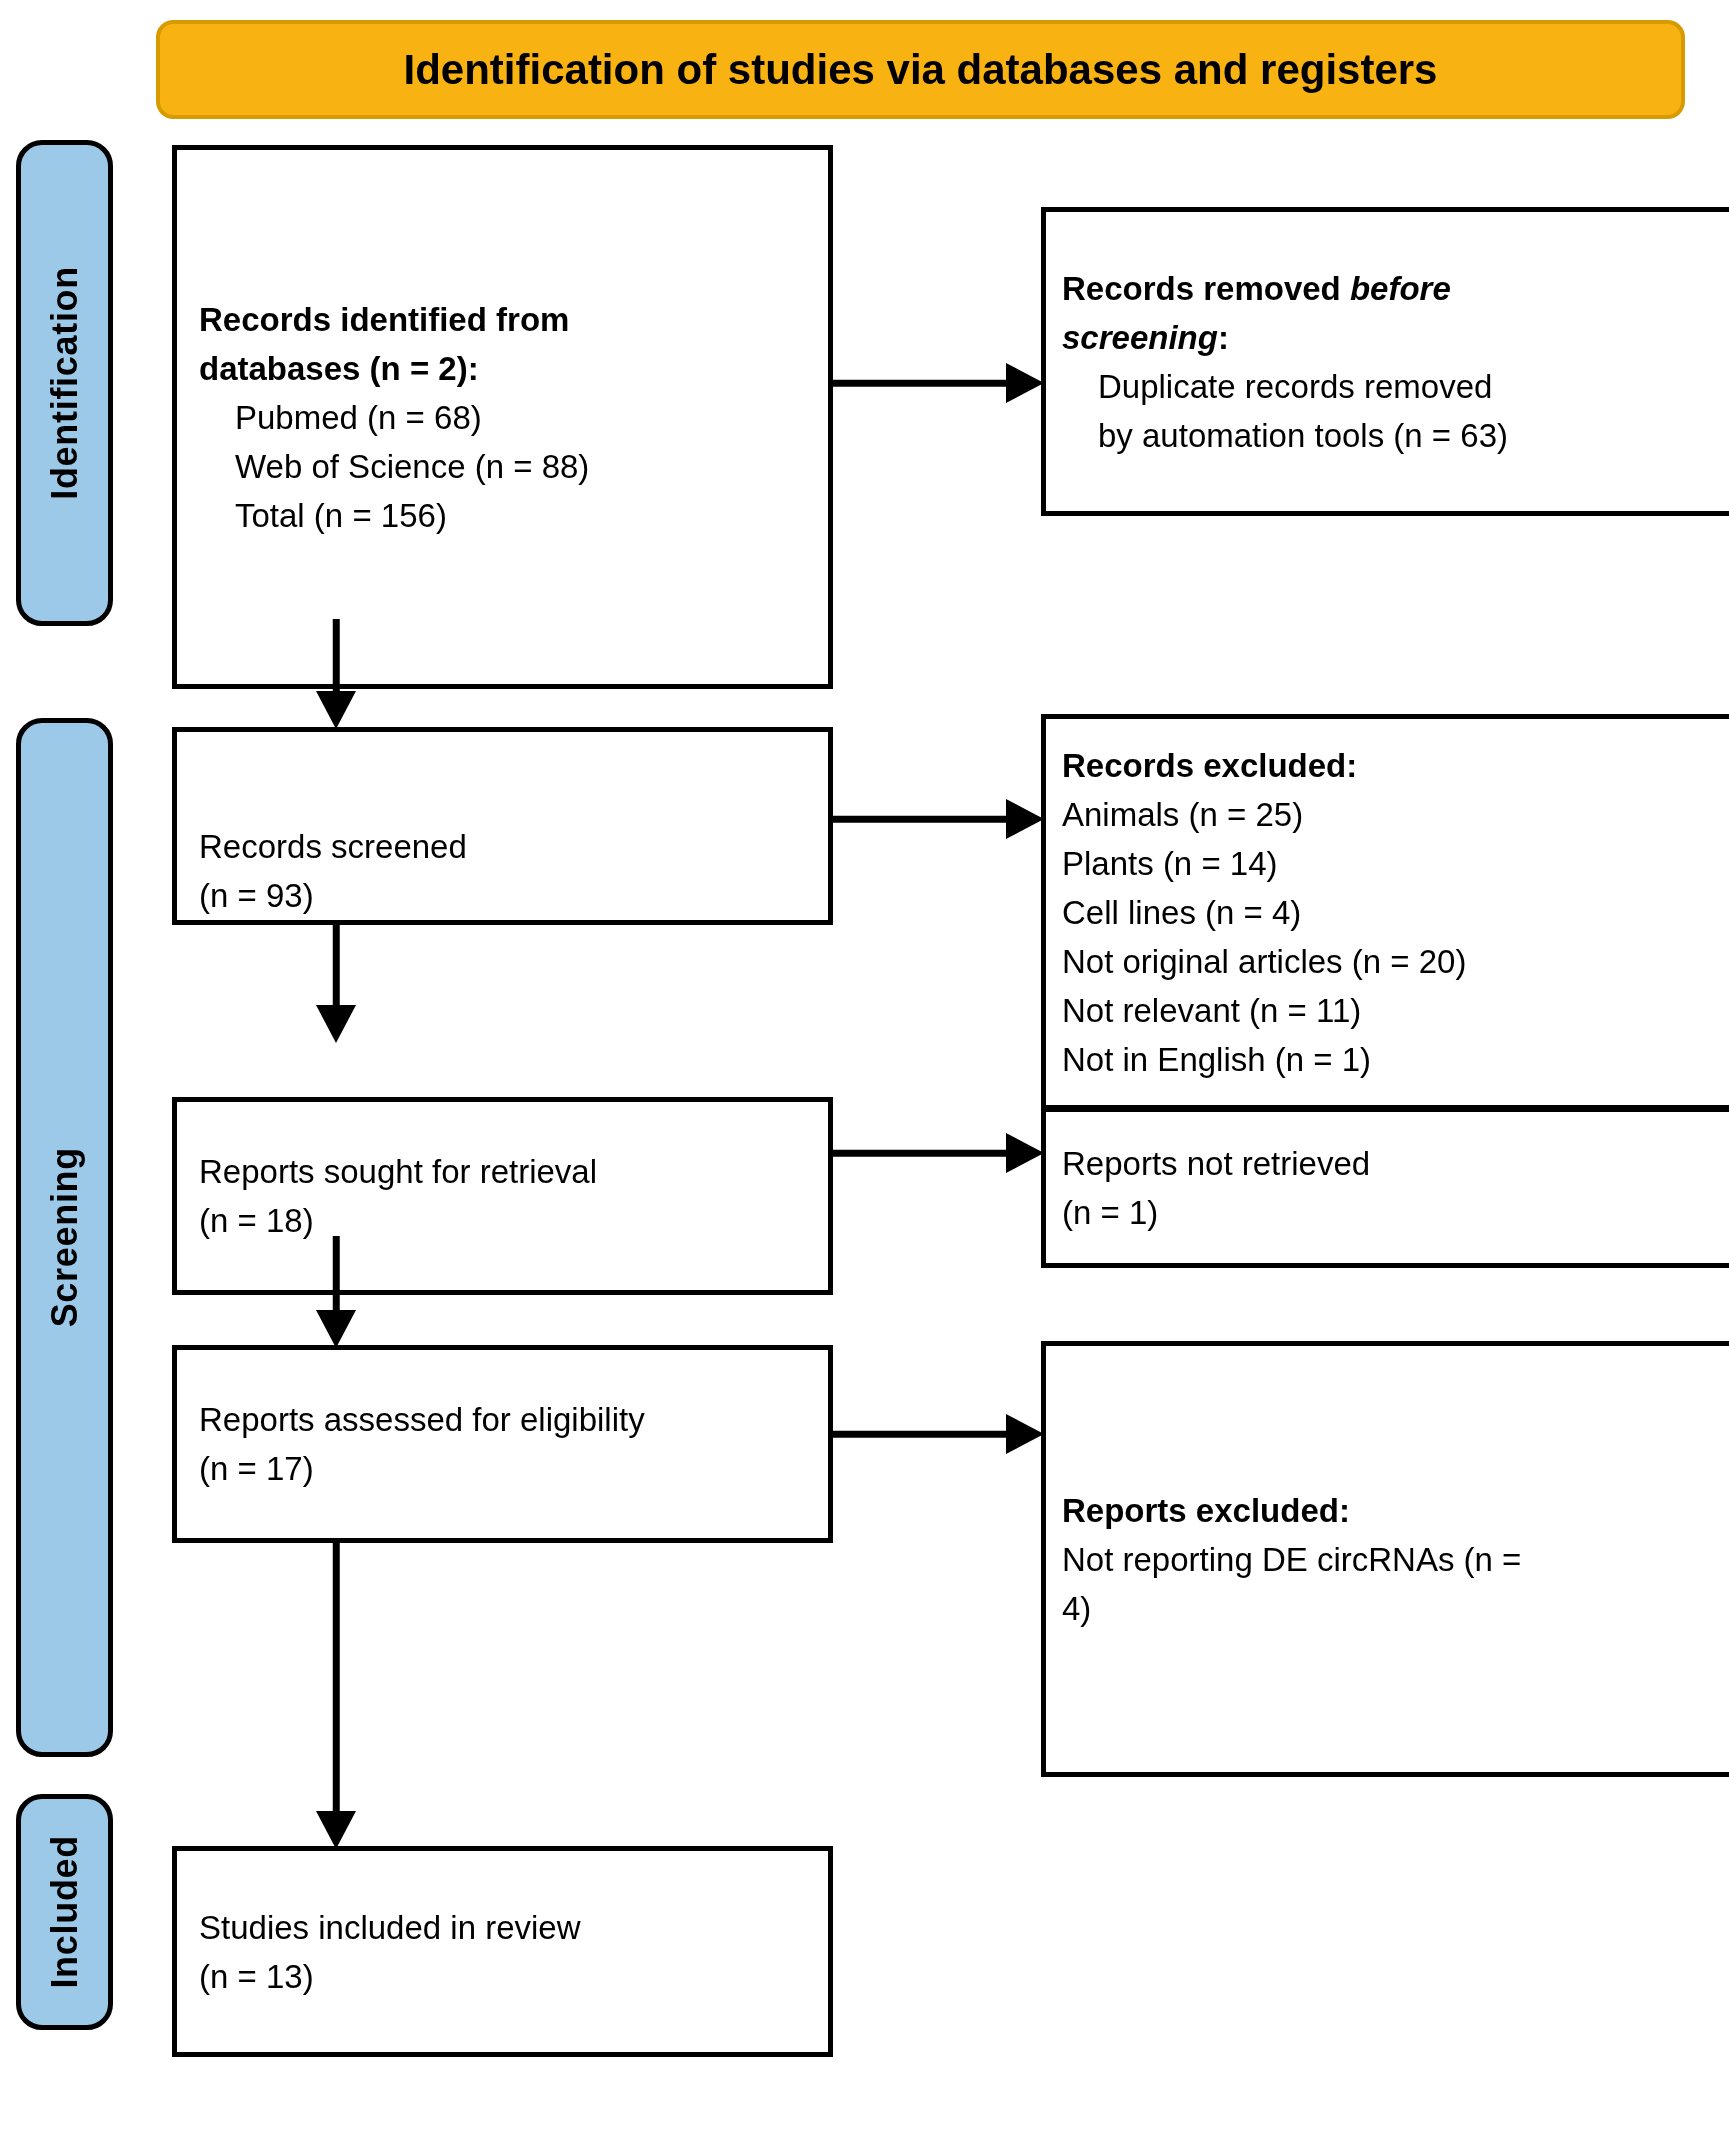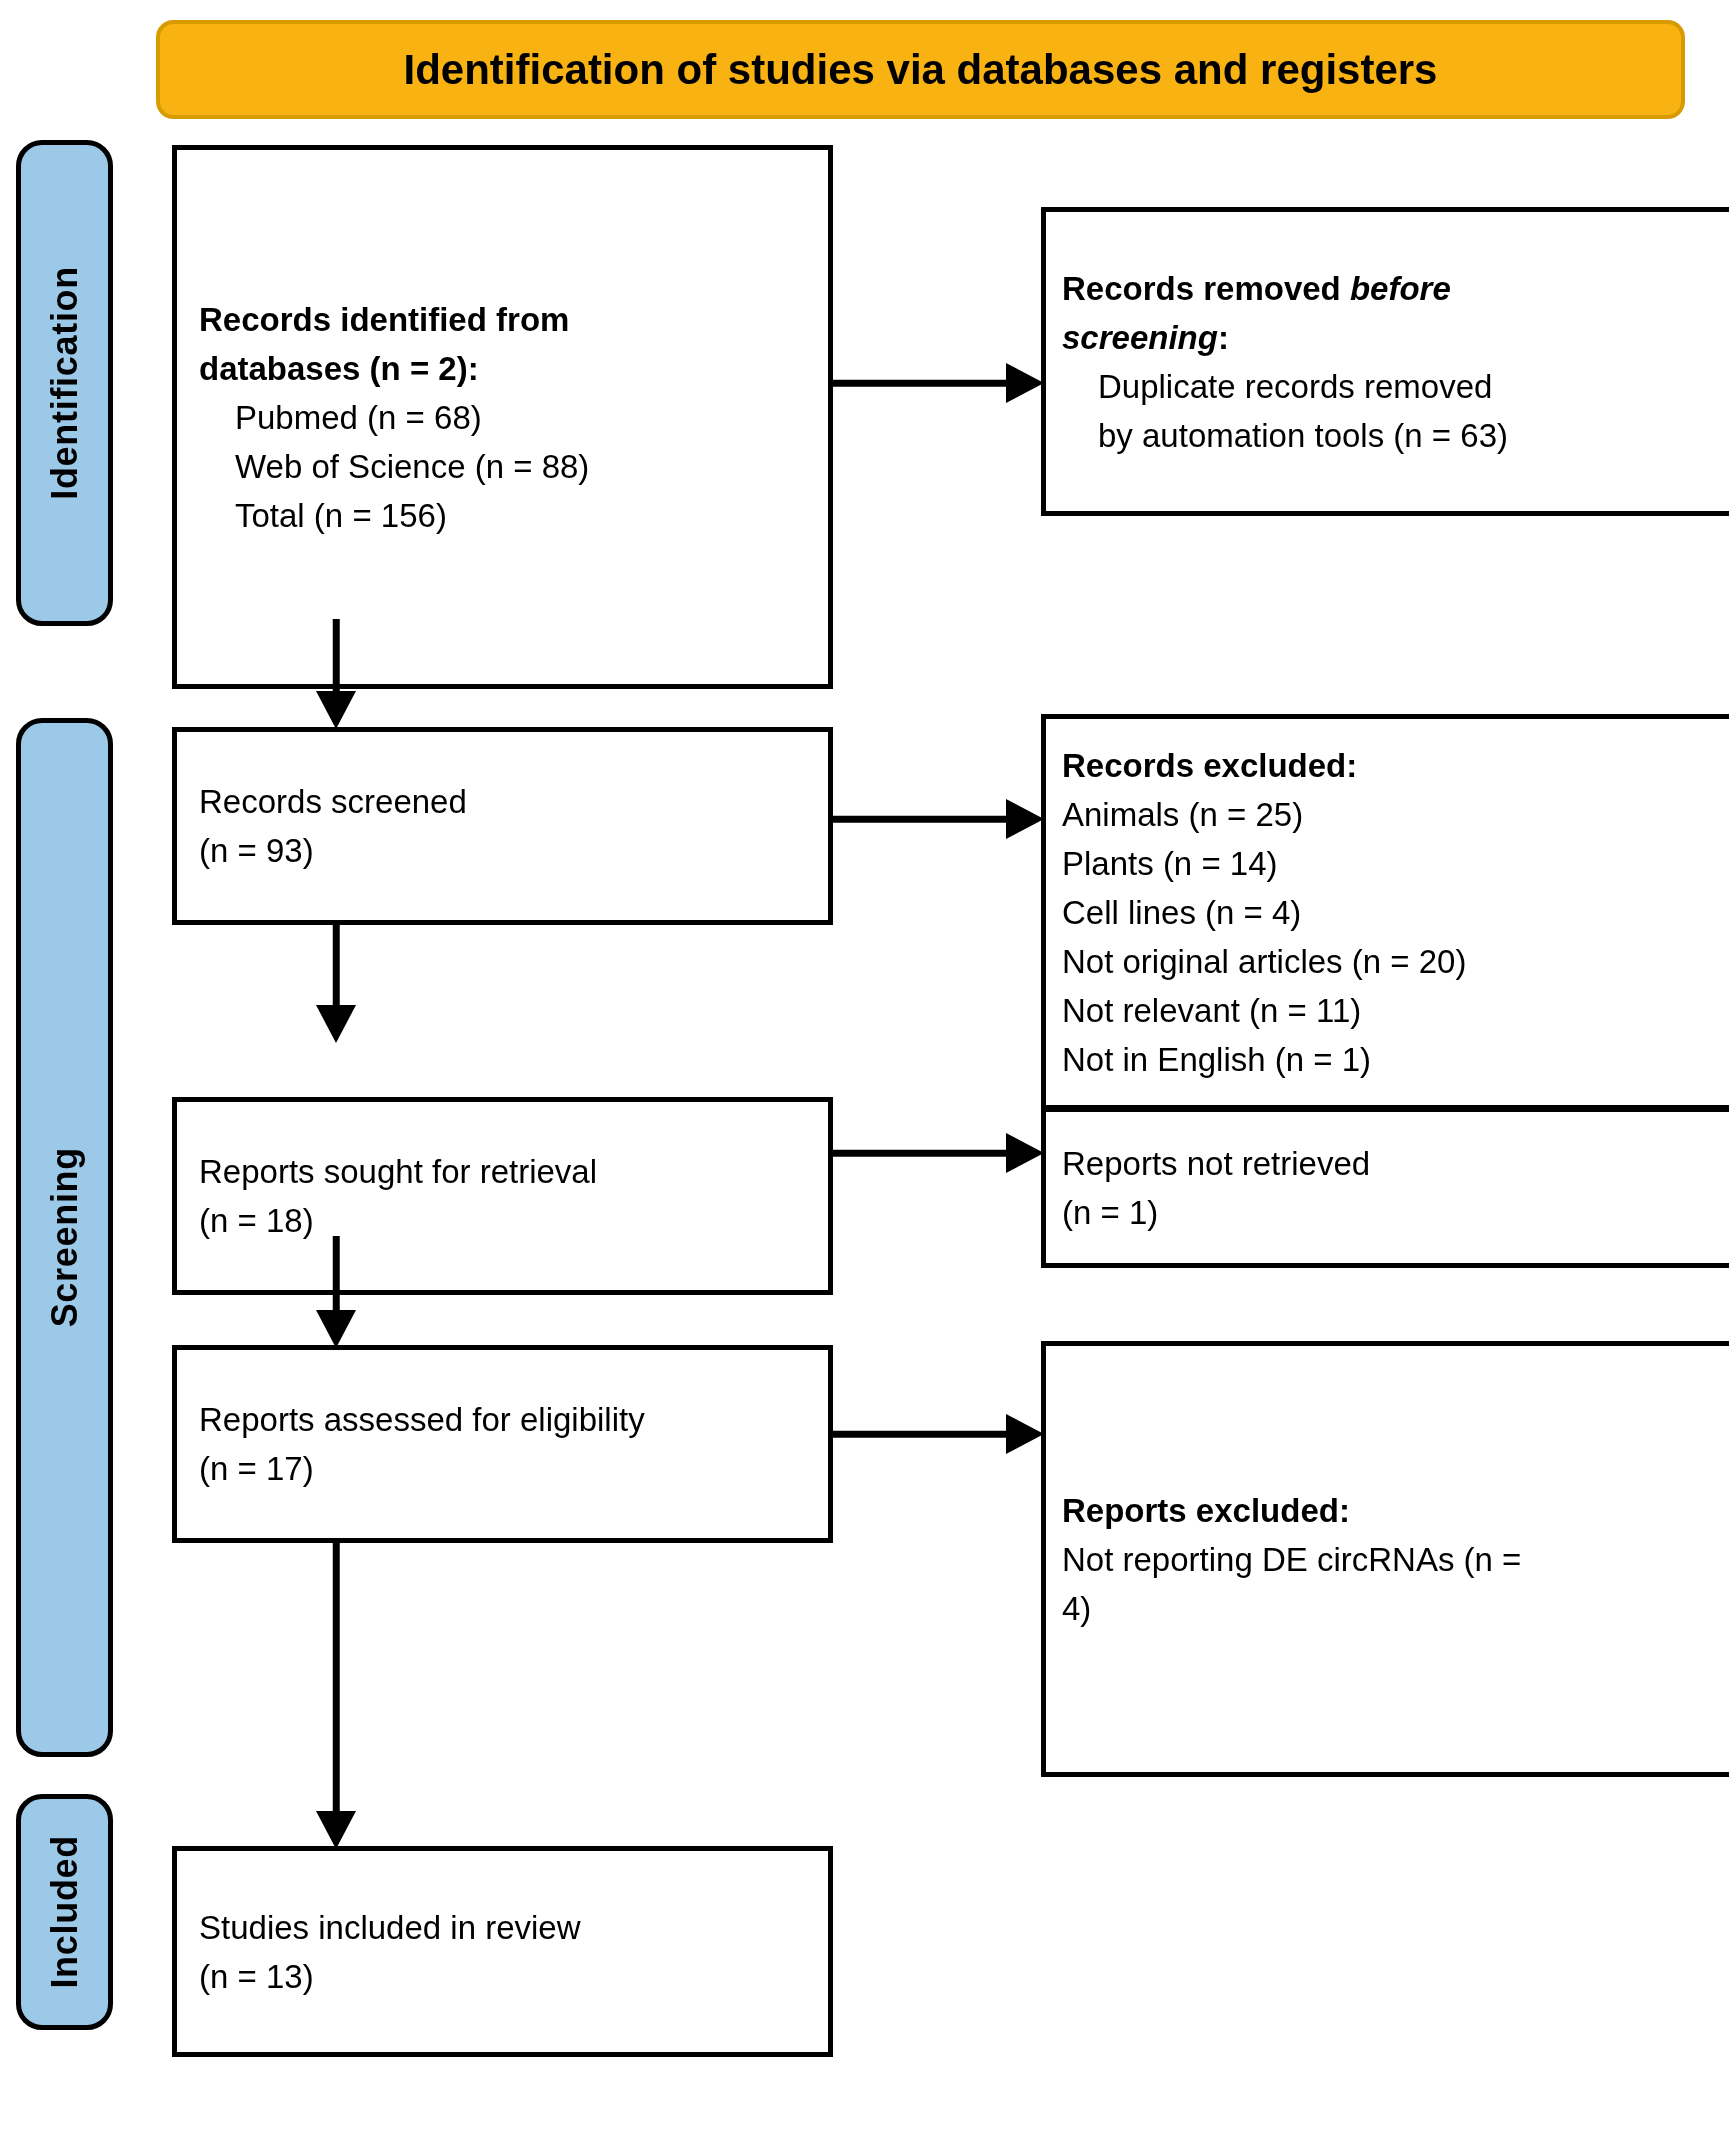--- a/index.html
+++ b/index.html
@@ -43,21 +43,21 @@
     position:absolute;
     background:#fff;
     border:5.8px solid #000;
     box-sizing:border-box;
     display:flex;flex-direction:column;justify-content:center;
     font-size:33px;line-height:49px;
   }
   .main-box{left:172px;width:661px;padding-left:22px;padding-right:10.2px;}
   .right-box{left:1041px;width:792px;padding-left:16px;padding-right:28px;}
   .box-records-identified{top:145px;height:544px;}
-  .box-records-screened{top:727px;height:198px;}
+  .box-records-screened{top:727px;height:198px;justify-content:flex-end;}
   .box-reports-sought{top:1097px;height:198px;}
   .box-reports-assessed{top:1345px;height:198px;}
   .box-studies-included{top:1846px;height:211px;}
   .box-records-removed{top:207px;height:309px;}
   .box-records-excluded{top:714px;height:396px;}
   .box-reports-not-retrieved{top:1107px;height:161px;}
   .box-reports-excluded{top:1341px;height:436px;}
   .bold{font-weight:bold;}
   .italic{font-style:italic;}
   .indent{padding-left:36px;}

